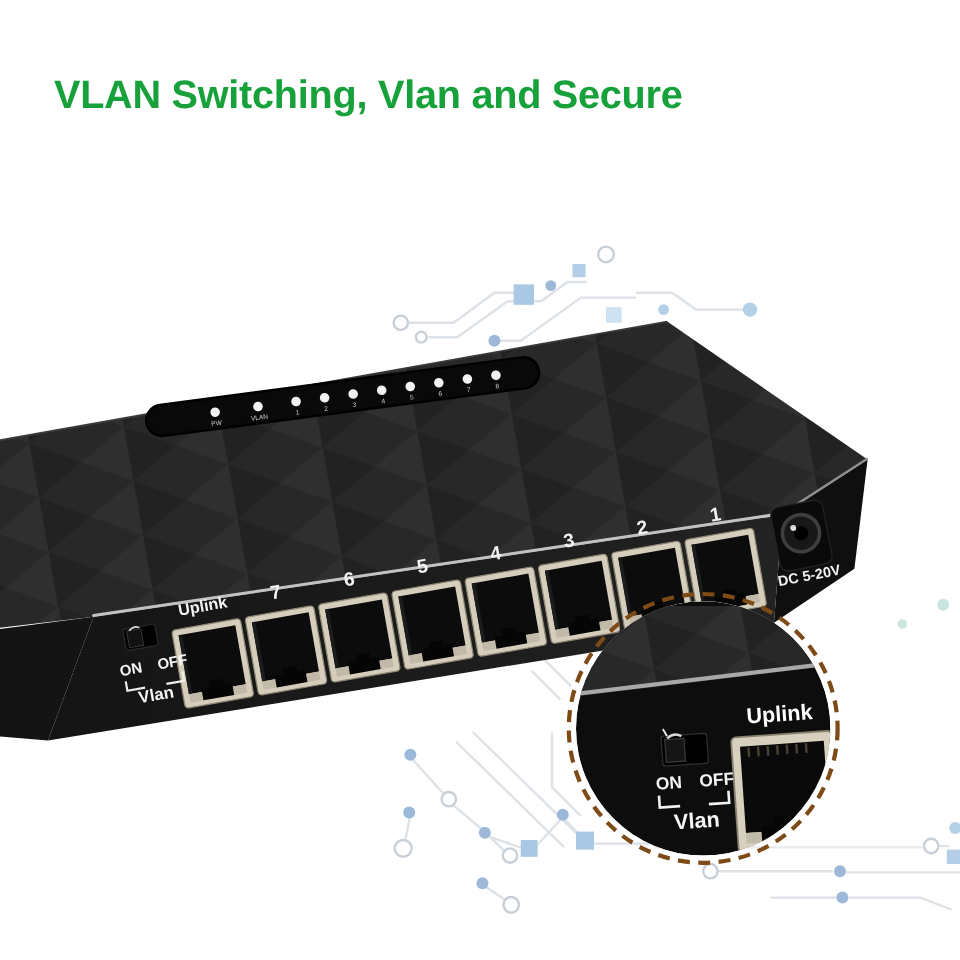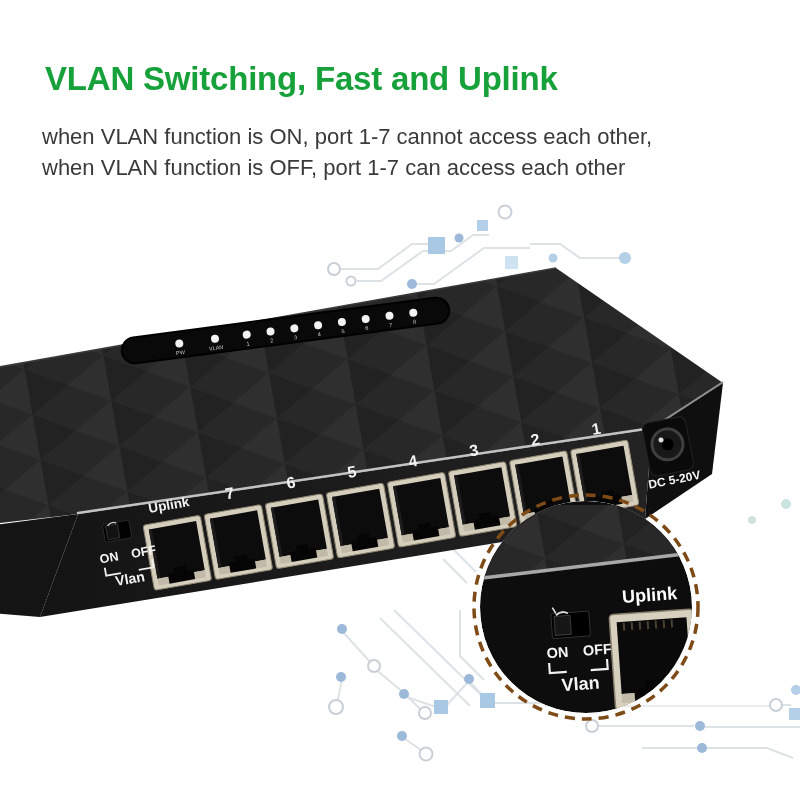--- a/index.html
+++ b/index.html
@@ -217,19 +217,15 @@
           <rect x="619" y="620" width="70" height="72" fill="#0a0a0a"></rect>
           <path d="M626,621 v8 M634,621 v8 M642,621 v8 M650,621 v8 M658,621 v8 M666,621 v8 M674,621 v8" stroke="#4a4233" stroke-width="2" fill="none"></path>
           <rect x="619" y="692" width="70" height="9" fill="#c3bba9"></rect>
           <path d="M632,701 h44 v-13 h-11 v-8 h-22 v8 h-11 Z" fill="#060606"></path>
         </g>
       </g>
       <circle cx="586" cy="607" r="112" fill="none" stroke="#7e4a15" stroke-width="3.5" stroke-dasharray="10 7"></circle>
     </g>
   </svg>
 
-  <h1 class="headline">VLAN Switching, Fast and Uplink</h1>
-  <div class="desc">
-    <p>when VLAN function is ON, port 1-7 cannot access each other,</p>
-    <p>when VLAN function is OFF, port 1-7 can access each other</p>
-  </div>
+  <h1 class="headline">VLAN Switching, Vlan and Secure</h1>
 
 </div>
 
 </body></html>

